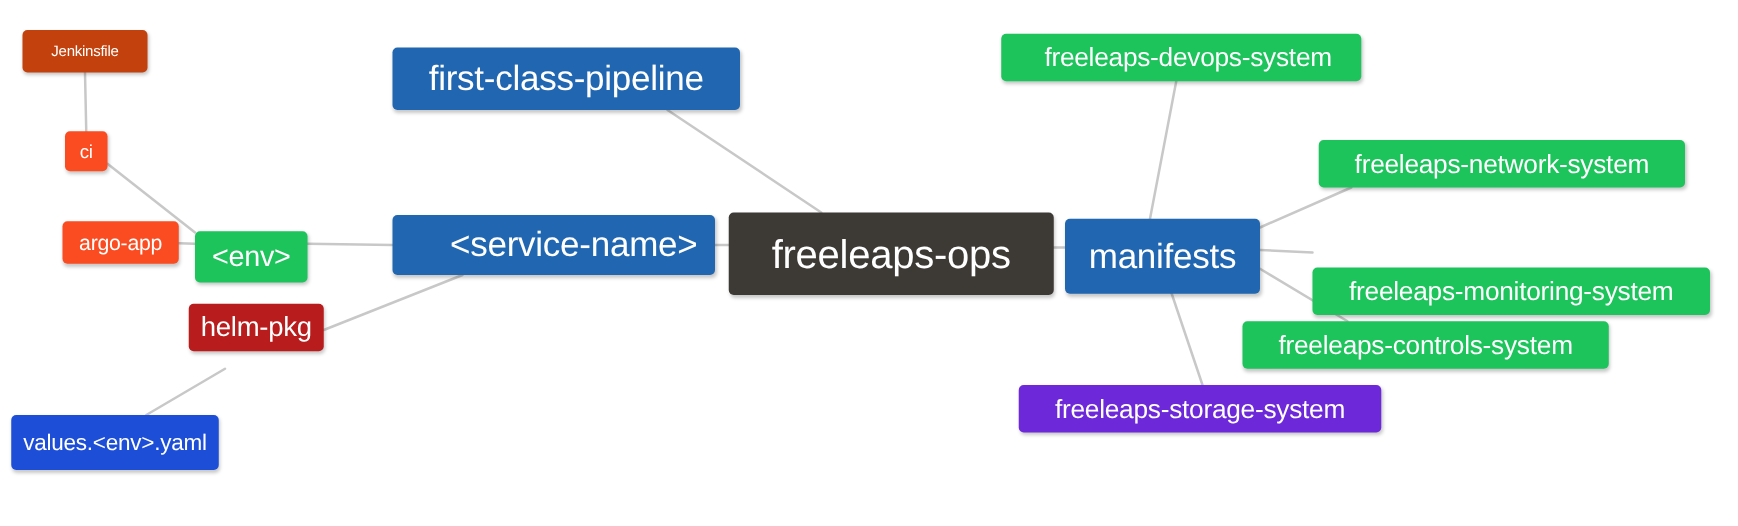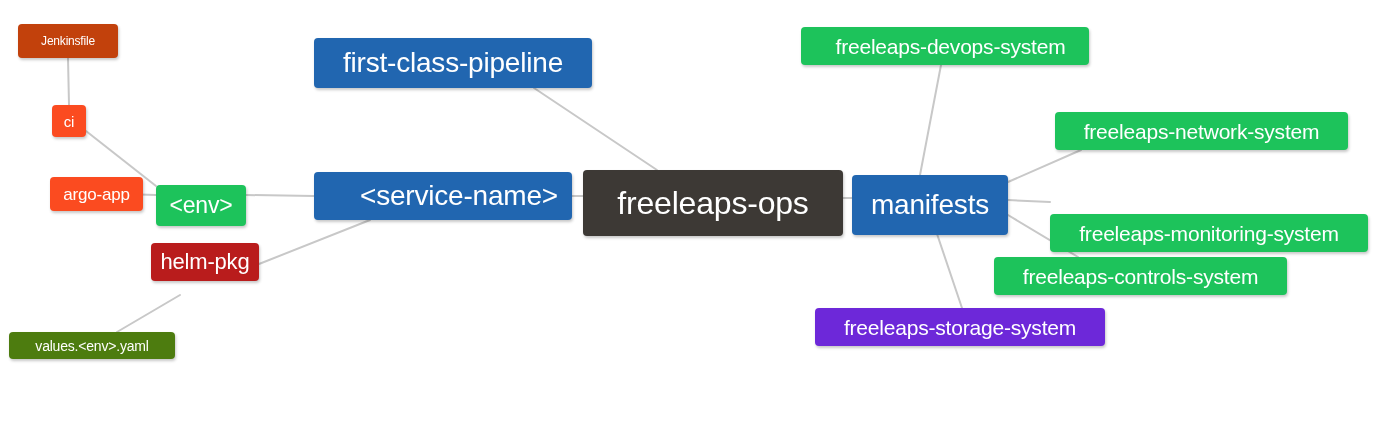--- a/index.html
+++ b/index.html
@@ -57,21 +57,21 @@
       <line x1="1008" y1="200" x2="1050" y2="202" stroke="#c8c8c8" stroke-width="2" stroke-linecap="round"></line>
       <line x1="1008" y1="215" x2="1078" y2="257" stroke="#c8c8c8" stroke-width="2" stroke-linecap="round"></line>
       <line x1="934" y1="225" x2="962" y2="308" stroke="#c8c8c8" stroke-width="2" stroke-linecap="round"></line>
     </svg>
   <div id="node-layer">
       <div class="node" style="left: 18px; top: 24px; width: 100px; height: 34px; background: #c2410c; font-size: 12px;">Jenkinsfile</div>
       <div class="node" style="left: 52px; top: 105px; width: 34px; height: 32px; background: rgb(251, 75, 32); font-size: 15px;">ci</div>
       <div class="node" style="left: 31px; top: 177px; width: 93px; height: 34px; background: rgb(251, 75, 32); font-size: 17px; margin-left: 19px;">argo-app</div>
       <div class="node" style="left: 156px; top: 185px; width: 90px; height: 41px; background: rgb(29, 195, 91); font-size: 23px;">&lt;env&gt;</div>
       <div class="node" style="left: 151px; top: 243px; width: 108px; height: 38px; background: #b91c1c; font-size: 22px;">helm-pkg</div>
-      <div class="node" style="left: 9px; top: 332px; width: 166px; height: 27px; background: #4d7c0f; font-size: 14px;">values.&lt;env&gt;.yaml</div>
+      <div class="node" style="left: 9px; top: 332px; width: 166px; height: 44px; background: #1d4ed8; font-size: 18px;">values.&lt;env&gt;.yaml</div>
       <div class="node" style="left: 314px; top: 38px; width: 278px; height: 50px; background: rgb(33, 102, 176); font-size: 28px;">first-class-pipeline</div>
       <div class="node" style="left: 314px; top: 172px; width: 258px; height: 48px; background: rgb(33, 102, 176); font-size: 28px; padding-left: 32px;">&lt;service-name&gt;</div>
       <div class="node" style="left: 583px; top: 170px; width: 260px; height: 66px; background: rgb(61, 57, 53); font-size: 32px;">freeleaps-ops</div>
       <div class="node" style="left: 852px; top: 175px; width: 156px; height: 60px; background: rgb(33, 102, 176); font-size: 28px;">manifests</div>
       <div class="node" style="left: 801px; top: 27px; width: 288px; height: 38px; background: rgb(29, 195, 91); font-size: 21px; padding-left: 11px;">freeleaps-devops-system</div>
       <div class="node" style="left: 1055px; top: 112px; width: 293px; height: 38px; background: rgb(29, 195, 91); font-size: 21px;">freeleaps-network-system</div>
       <div class="node" style="left: 1050px; top: 186px; width: 318px; height: 38px; background: rgb(29, 195, 91); font-size: 21px; margin-top: 28px;">freeleaps-monitoring-system</div>
       <div class="node" style="left: 994px; top: 257px; width: 293px; height: 38px; background: rgb(29, 195, 91); font-size: 21px;">freeleaps-controls-system</div>
       <div class="node" style="left: 815px; top: 308px; width: 290px; height: 38px; background: #6d28d9; font-size: 21px;">freeleaps-storage-system</div>
     </div>

